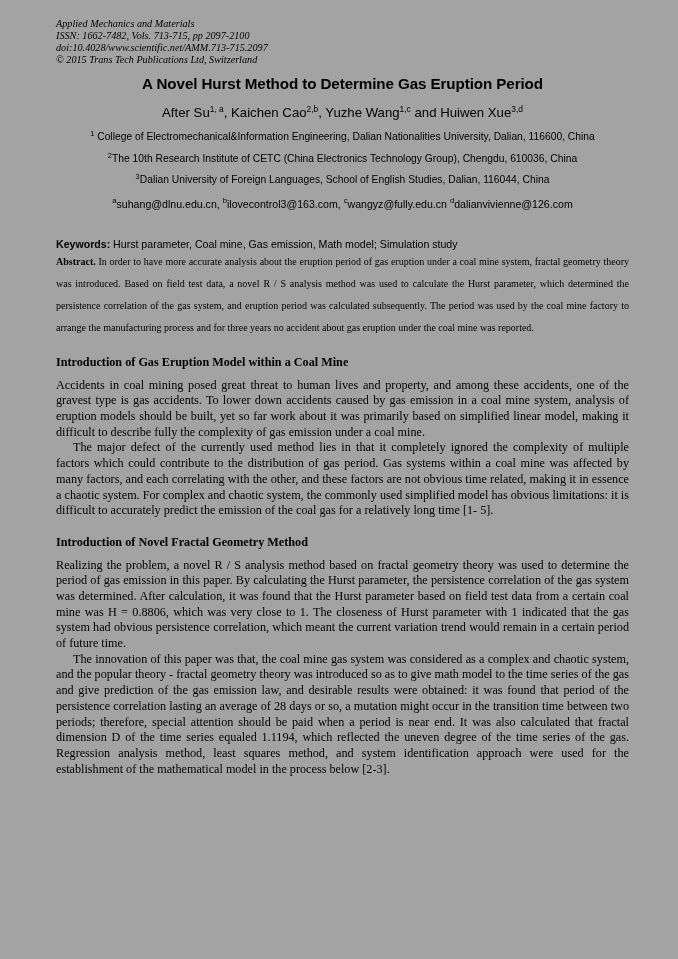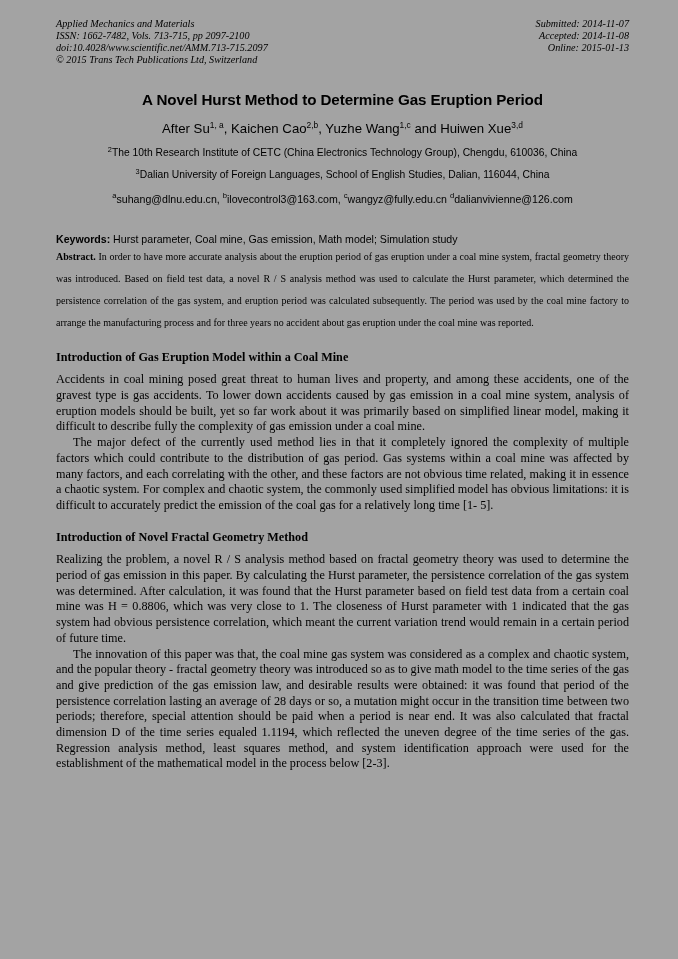--- a/index.html
+++ b/index.html
@@ -33,21 +33,21 @@
     font-size: 10.2px;
     line-height: 12.1px;
     color: #000;
   }
   .journal-header .left  { text-align: left; }
   .journal-header .right { text-align: right; white-space: nowrap; }
   .journal-header div.line { white-space: nowrap; }
 
   
   .paper-title {
-    margin-top: 24px;
+    margin-top: 8px;
     text-align: center;
     font-family: "Liberation Sans", "DejaVu Sans", sans-serif;
     font-weight: bold;
     font-size: 15.2px;
     line-height: 19px;
     letter-spacing: -0.1px;
     color: #000;
   }
 
   
@@ -134,34 +134,30 @@
 <div class="page">
   <div class="content">
 
     <div class="journal-header">
       <div class="left">
         <div class="line">Applied Mechanics and Materials</div>
         <div class="line">ISSN: 1662-7482, Vols. 713-715, pp 2097-2100</div>
         <div class="line">doi:10.4028/www.scientific.net/AMM.713-715.2097</div>
         <div class="line">© 2015 Trans Tech Publications Ltd, Switzerland</div>
       </div>
-      <div class="right">
-        <div class="line">Submitted: 2014-11-07</div>
-        <div class="line">Accepted: 2014-11-08</div>
-        <div class="line">Online: 2015-01-13</div>
-      </div>
     </div>
 
     <div class="paper-title">A Novel Hurst Method to Determine Gas Eruption Period</div>
 
     <div class="authors">
       <span><span>After Su</span><sup>1, a</sup><span>, </span></span><span><span>Kaichen Cao</span><sup>2,b</sup><span>, </span></span><span><span>Yuzhe Wang</span><sup>1,c</sup><span> and </span></span><span><span>Huiwen Xue</span><sup>3,d</sup></span>
     </div>
 
     <div class="affiliations">
+      <div class="affil"><sup>1</sup><span> College of Electromechanical&amp;Information Engineering, Dalian Nationalities University, Dalian, 116600, China</span></div>
       <div class="affil"><sup>2</sup><span>The 10th Research Institute of CETC (China Electronics Technology Group), Chengdu, 610036, China</span></div>
       <div class="affil"><sup>3</sup><span>Dalian University of Foreign Languages, School of English Studies, Dalian, 116044, China</span></div>
     </div>
 
     <div class="emails"><span><sup>a</sup><span>suhang@dlnu.edu.cn</span><span>, </span></span><span><sup>b</sup><span>ilovecontrol3@163.com</span><span>, </span></span><span><sup>c</sup><span>wangyz@fully.edu.cn</span><span> </span></span><span><sup>d</sup><span>dalianvivienne@126.com</span></span>
     </div>
 
     <div class="keywords"><span class="kw-label">Keywords:</span><span> Hurst parameter, Coal mine, Gas emission, Math model; Simulation study</span></div>
 
     <div class="abstract"><span class="ab-label">Abstract.</span><span> In order to have more accurate analysis about the eruption period of gas eruption under a coal mine system, fractal geometry theory was introduced. Based on field test data, a novel R / S analysis method was used to calculate the Hurst parameter, which determined the persistence correlation of the gas system, and eruption period was calculated subsequently. The period was used by the coal mine factory to arrange the manufacturing process and for three years no accident about gas eruption under the coal mine was reported.</span></div>

